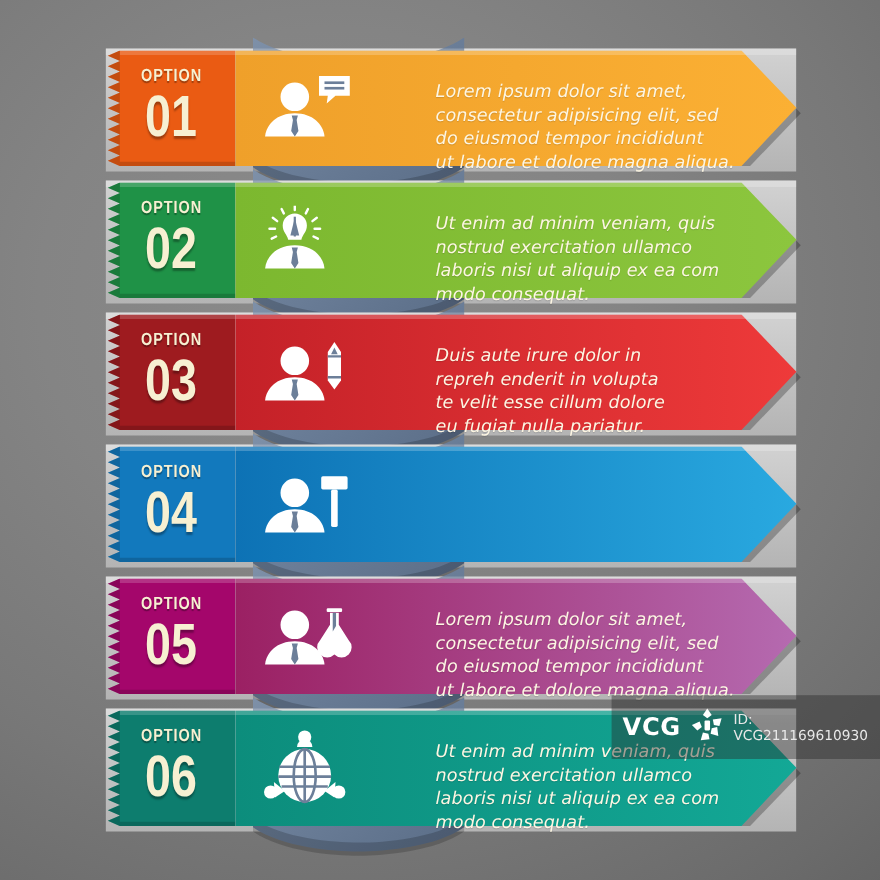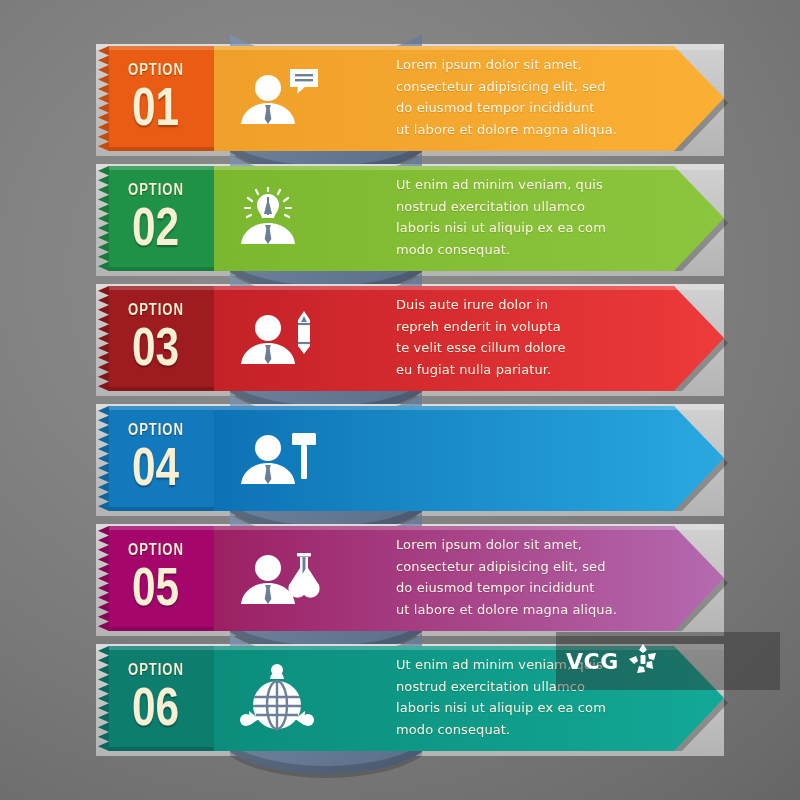--- a/index.html
+++ b/index.html
@@ -59,31 +59,32 @@
 
   
   .icon-wrap{
     position:absolute;top:14px;left:228px;width:98px;height:100px;
     display:flex;align-items:center;justify-content:center;
   }
   .icon-wrap svg{display:block;}
 
   
   .copy{
-    position:absolute;top:20px;left:396px;width:290px;
-    color:#fdf6e3;font-size:13px;line-height:21.5px;
+    position:absolute;top:38px;left:396px;width:290px;
+    color:#fdf6e3;font-size:16px;line-height:21.5px;
     font-family:"DejaVu Sans","Liberation Sans",sans-serif;
     letter-spacing:.1px;
     text-shadow:0 1px 1px rgba(0,0,0,.14);
     white-space:pre-line;
+    font-style:italic;
   }
 
   
   #wm{
-    position:absolute;left:556px;top:632px;width:224px;height:58px;
+    position:absolute;left:556px;top:632px;width:244px;height:58px;
     background:rgba(40,40,40,.42);
     display:flex;align-items:center;gap:7px;padding-left:10px;
     box-sizing:border-box;
   }
   #wm .vcg{
     color:#fff;font-weight:bold;font-size:22px;letter-spacing:.5px;
     font-family:"DejaVu Sans","Liberation Sans",sans-serif;
   }
   #wm .id{
     color:#e8e8e8;font-size:12.5px;
@@ -546,15 +547,16 @@
         <g fill="#ffffff">
           <path d="M17 2 l4 6 -4 3 -4 -3 z"></path>
           <path d="M30 11 l-2 7 -5 -1 -1 -5 z"></path>
           <path d="M27 27 l-7 -2 1 -5 5 -1 z"></path>
           <path d="M11 31 l2 -7 5 1 1 5 z"></path>
           <path d="M3 17 l7 -3 2 5 -4 3 z"></path>
           <rect x="14.5" y="13" width="5" height="9" rx="1"></rect>
         </g>
       </svg>
     </span>
+    <span class="id">ID: VCG211169610930</span>
   </div>
 
 </div>
 
 </body></html>

